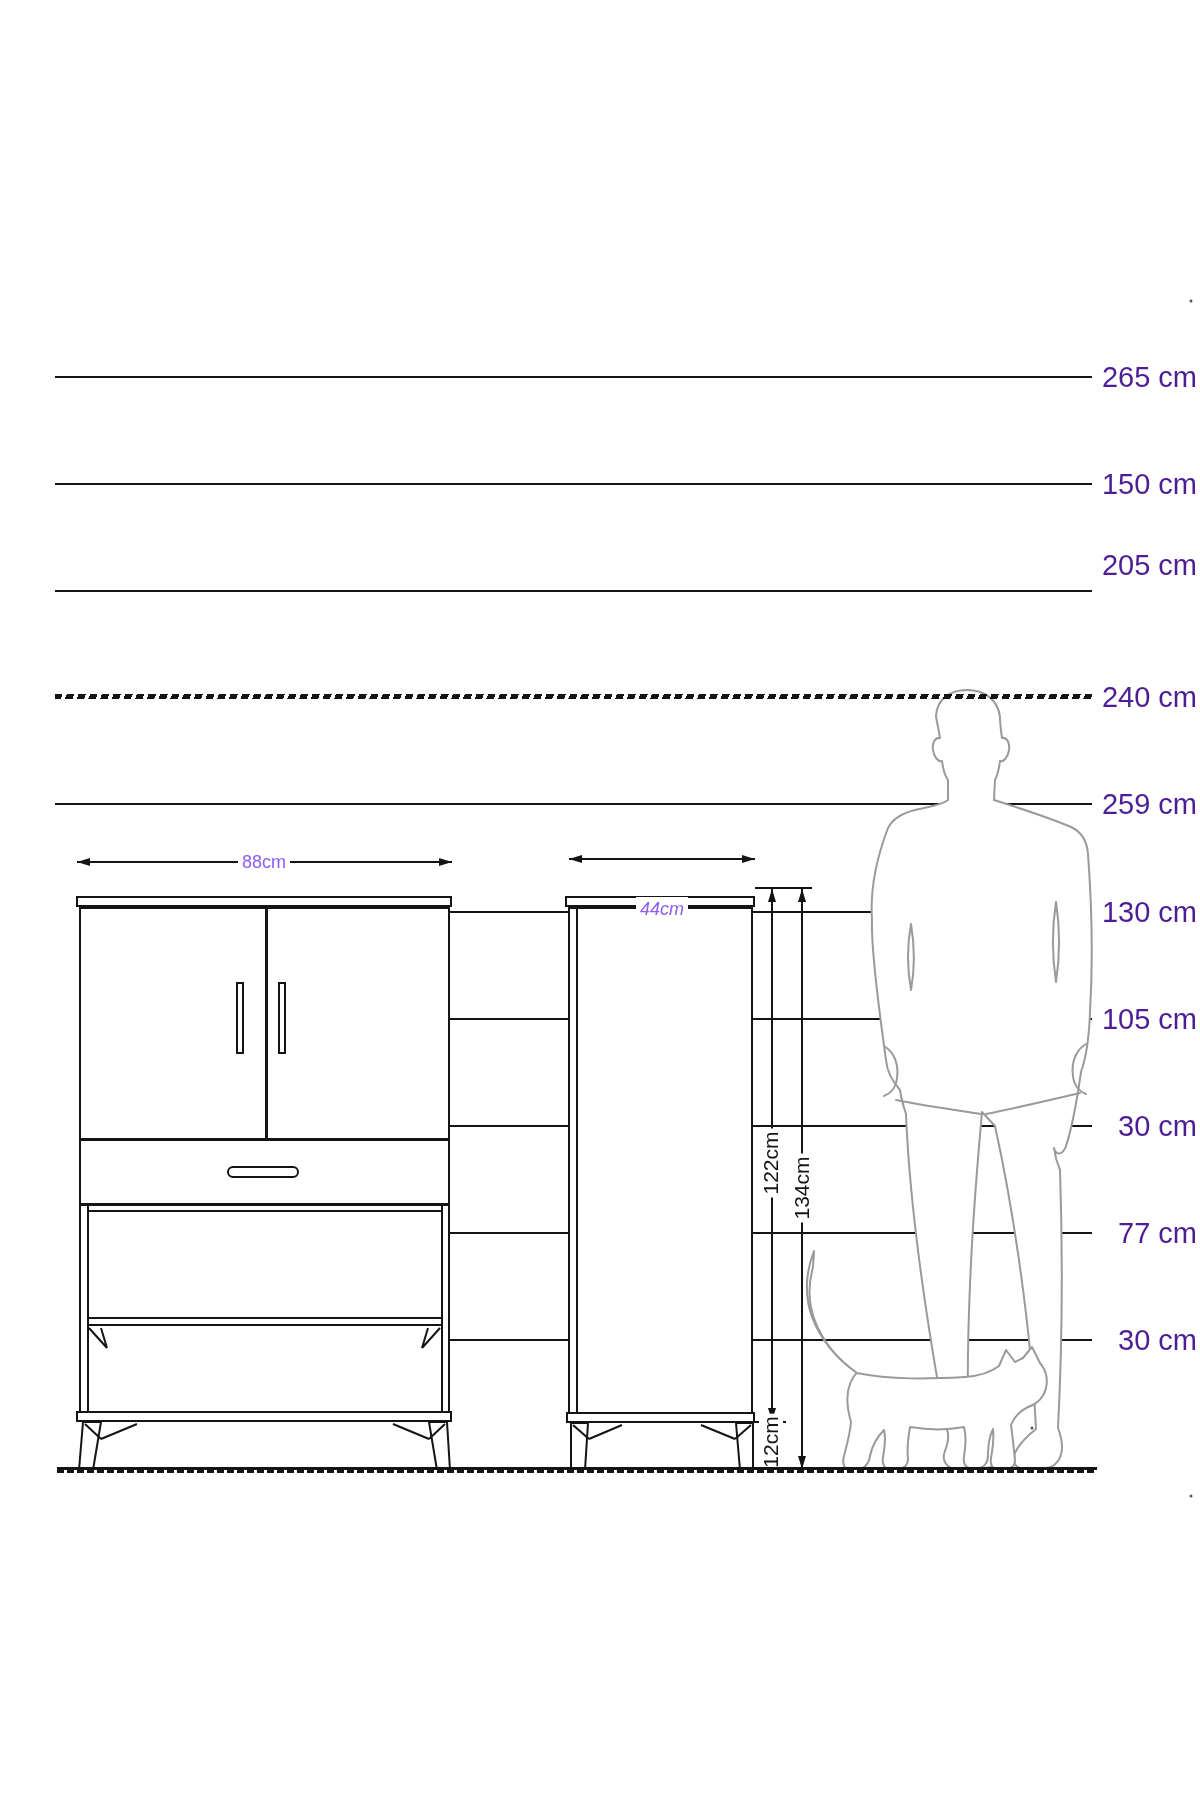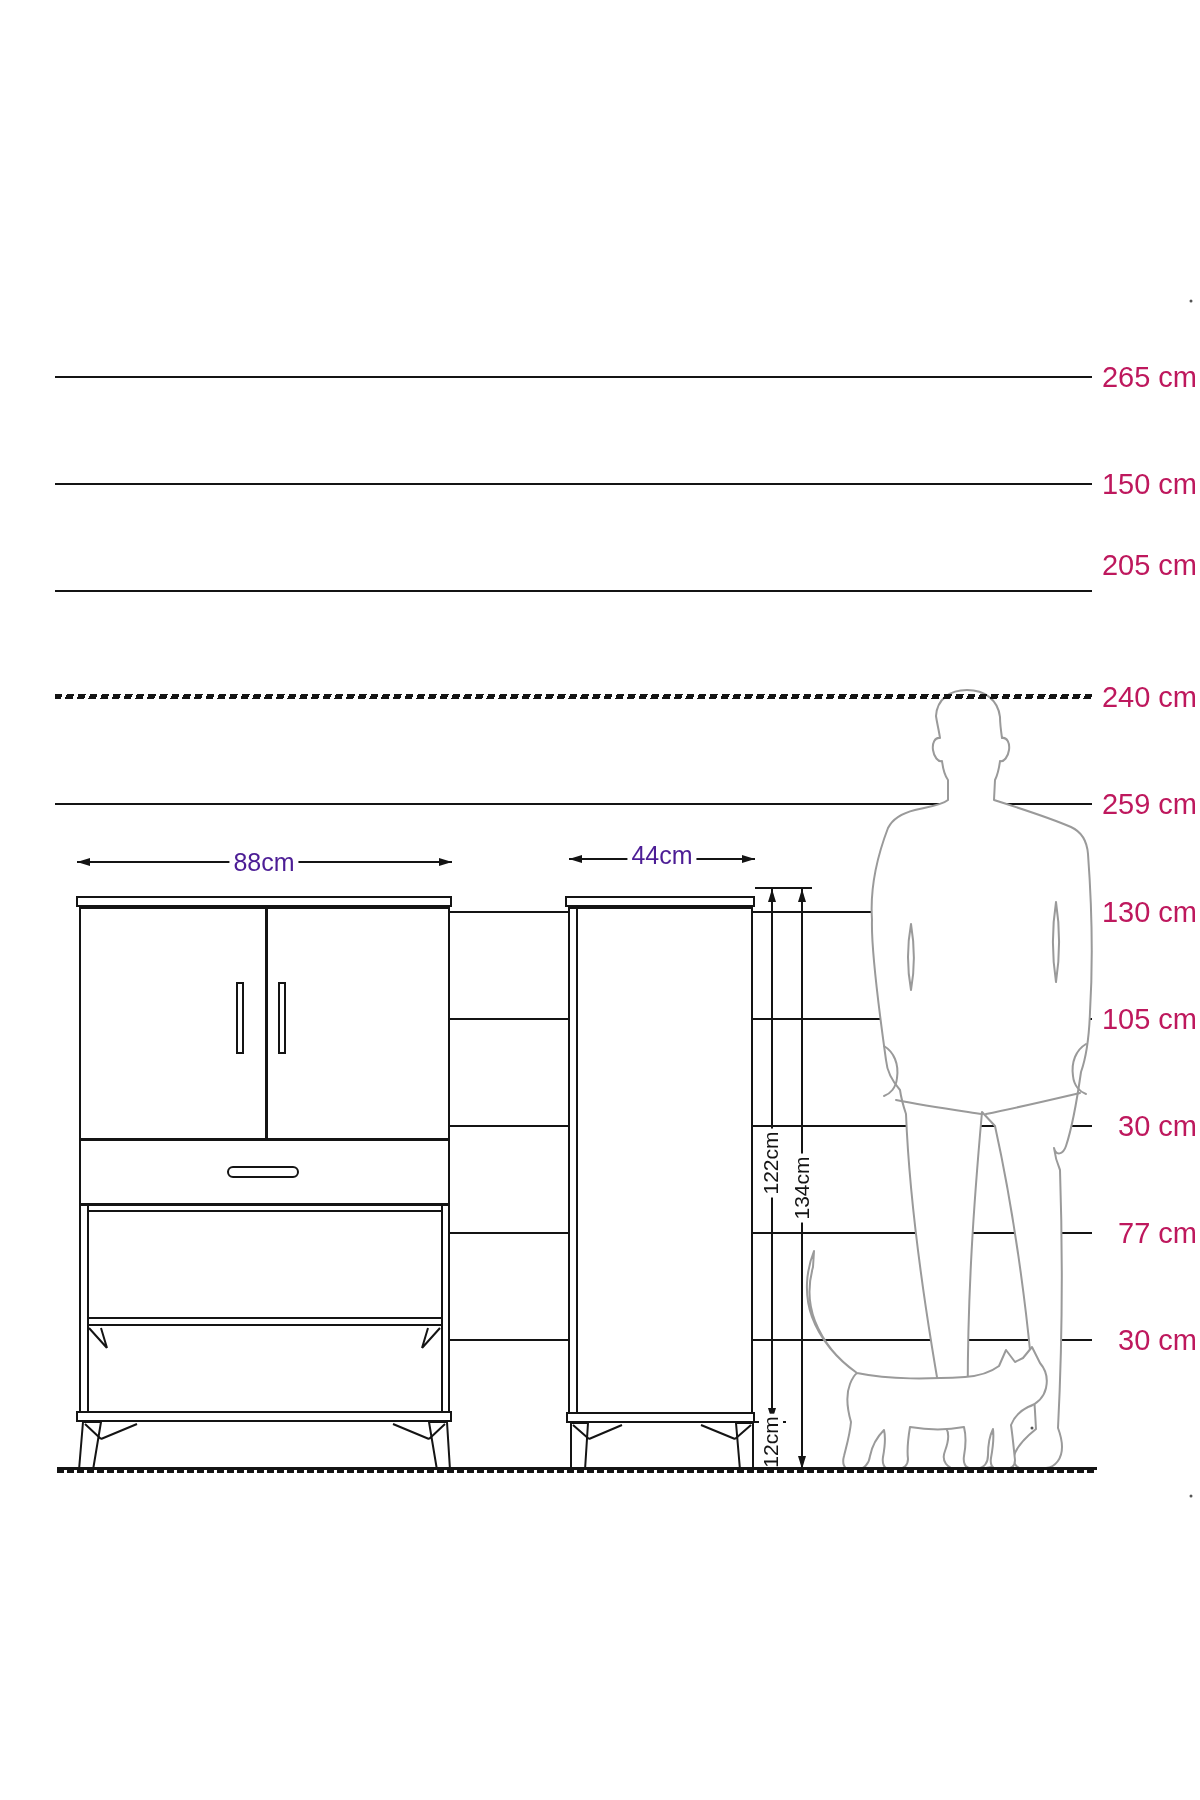--- a/index.html
+++ b/index.html
@@ -3,37 +3,37 @@
 <meta charset="utf-8">
 <style>
   html,body{margin:0;padding:0;background:#fff;}
   #canvas{position:relative;width:1200px;height:1800px;background:#fff;overflow:hidden;
           font-family:"Liberation Sans", sans-serif;color:#141414;}
   
   .hline{position:absolute;height:2px;background:#141414;z-index:10;}
   .hline-dashed{position:absolute;height:5px;z-index:50;
     background:repeating-linear-gradient(110deg,#141414 0 7px,rgba(0,0,0,0) 7px 11px);}
   .hlabel{position:absolute;right:3px;width:220px;text-align:right;
-    font-size:29px;line-height:34px;color:#be185d;z-index:12;letter-spacing:0px;}
+    font-size:29px;line-height:34px;color:#4c1d95;z-index:12;letter-spacing:0px;}
   
   .ground-solid{position:absolute;left:57px;top:1467px;width:1040px;height:3px;background:#141414;z-index:50;}
   .ground-hatch{position:absolute;left:57px;top:1470px;width:1040px;height:3px;z-index:50;
     background:repeating-linear-gradient(90deg,#141414 0 7px,#fff 7px 10px);}
   
   .panel{position:absolute;background:#fff;border:2px solid #141414;box-sizing:border-box;z-index:20;}
   .panel-thicktop{border-top-width:3px;}
   .blk{position:absolute;background:#141414;z-index:21;}
   .handle{position:absolute;background:#fff;border:2px solid #141414;box-sizing:border-box;z-index:22;}
   .shelf{position:absolute;background:#fff;border-top:2px solid #141414;border-bottom:2px solid #141414;
     box-sizing:border-box;z-index:21;}
   
   .dimline-h{position:absolute;height:2px;background:#141414;z-index:40;}
   .dimline-v{position:absolute;width:2px;background:#141414;z-index:40;}
-  .dimlabel{position:absolute;background:#fff;font-size:25px;line-height:24px;padding:0 4px;
-    color:#4c1d95;z-index:41;transform:translate(-50%,-50%);white-space:nowrap;}
+  .dimlabel{position:absolute;background:#fff;font-size:18px;line-height:24px;padding:0 4px;
+    color:#8b5cf6;z-index:41;transform:translate(-50%,-50%);white-space:nowrap;}
   .dimlabel-v{position:absolute;background:#fff;font-size:21px;line-height:24px;padding:0 3px;
     color:#141414;z-index:41;transform:translate(-50%,-50%) rotate(-90deg);white-space:nowrap;}
   svg.layer{position:absolute;left:0;top:0;z-index:30;}
 </style>
 </head>
 <body>
 
 <div id="canvas">
 
   <div class="hline" style="left:55px;top:376px;width:1037px;"></div>
@@ -76,21 +76,21 @@
   <div class="panel" style="left:76px;top:1411px;width:376px;height:11px;"></div>
 
   <div class="panel" style="left:565px;top:896px;width:190px;height:11px;"></div>
   <div class="panel panel-thicktop" style="left:568px;top:906px;width:185px;height:508px;"></div>
   <div class="blk" style="left:576px;top:909px;width:2px;height:503px;"></div>
   <div class="panel" style="left:566px;top:1412px;width:189px;height:11px;"></div>
 
   <div class="dimline-h" style="left:77px;top:861px;width:375px;"></div>
   <div class="dimlabel" style="left:264px;top:862px;">88cm</div>
   <div class="dimline-h" style="left:569px;top:858px;width:186px;"></div>
-  <div class="dimlabel" style="left:662px;top:855px;">44cm</div>
+  <div class="dimlabel" style="left:662px;top:909px;font-style:italic;">44cm</div>
 
   <div class="dimline-v" style="left:771px;top:889px;height:533px;"></div>
   <div class="dimline-v" style="left:801px;top:889px;height:581px;"></div>
   <div class="dimline-v" style="left:771px;top:1423px;height:47px;"></div>
   <div class="dimline-h" style="left:755px;top:887px;width:57px;"></div>
   <div class="dimline-h" style="left:755px;top:1421px;width:31px;"></div>
   <div class="dimlabel-v" style="left:771px;top:1163px;">122cm</div>
   <div class="dimlabel-v" style="left:802px;top:1188px;">134cm</div>
   <div class="dimlabel-v" style="left:771px;top:1442px;">12cm</div>
 

